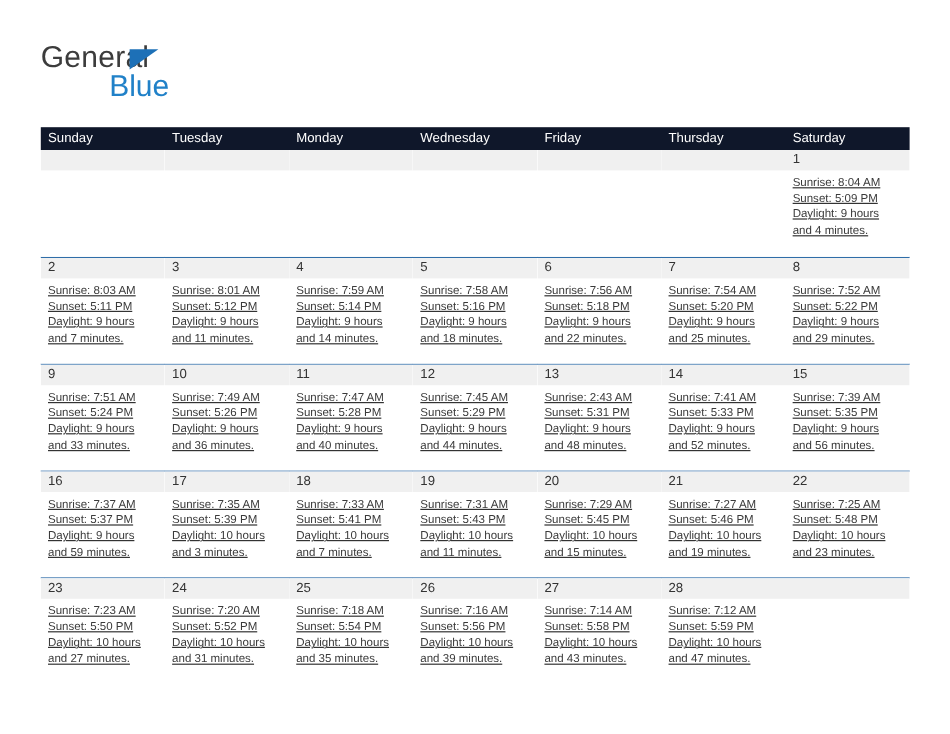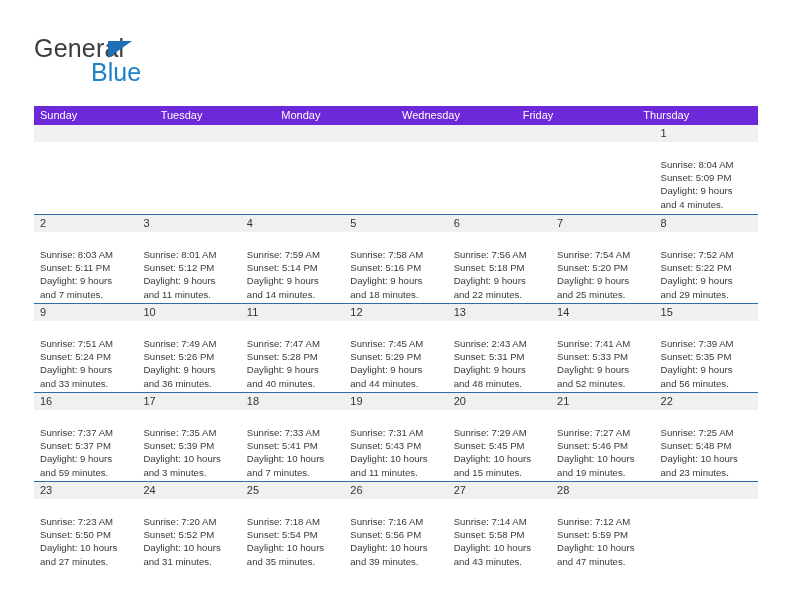--- a/index.html
+++ b/index.html
@@ -84,21 +84,21 @@
 
   
   .calendar {
     position: absolute;
     left: 34px;
     top: 106px;
     width: 724px;
   }
   .dow-row {
     display: flex;
-    background: #6d28d9;
+    background: #0f172a;
     height: 19px;
   }
   .dow {
     flex: 1 1 0;
     color: #ffffff;
     font-size: 11px;
     line-height: 19px;
     padding-left: 6px;
     box-sizing: border-box;
     white-space: nowrap;
@@ -122,22 +122,23 @@
   .cell-daynum {
     height: 17px;
     background: #f0f0f0;
     font-size: 11px;
     line-height: 17px;
     color: #333333;
     padding-left: 6px;
     box-sizing: border-box;
   }
   .cell-body {
-    padding: 16px 6px 0 6px;
-    box-sizing: border-box;
+    padding: 4px 6px 0 6px;
+    box-sizing: border-box;
+    text-decoration: underline;
   }
   .cell-line {
     font-size: 9.6px;
     line-height: 13.2px;
     color: #3a3a3a;
     white-space: nowrap;
   }
   .cell.empty .cell-daynum {
     background: #f0f0f0;
   }
@@ -159,20 +160,21 @@
   </div>
 
   <div class="calendar">
     <div class="dow-row">
         <div class="dow">Sunday</div>
         <div class="dow">Tuesday</div>
         <div class="dow">Monday</div>
         <div class="dow">Wednesday</div>
         <div class="dow">Friday</div>
         <div class="dow">Thursday</div>
+        <div class="dow">Saturday</div>
       </div>
     <div class="weeks">
         <div class="week">
           <div class="cell empty">
             <div class="cell-daynum"></div>
             <div class="cell-body"></div>
           </div>
           <div class="cell empty">
             <div class="cell-daynum"></div>
             <div class="cell-body"></div>

